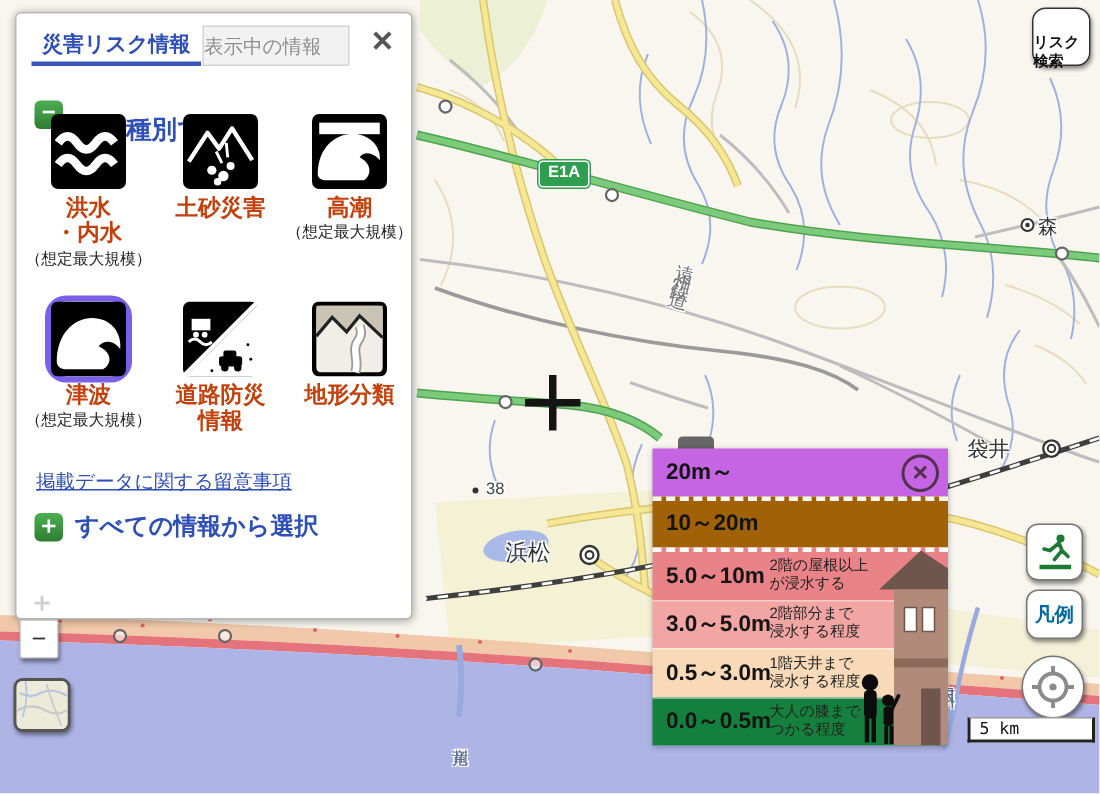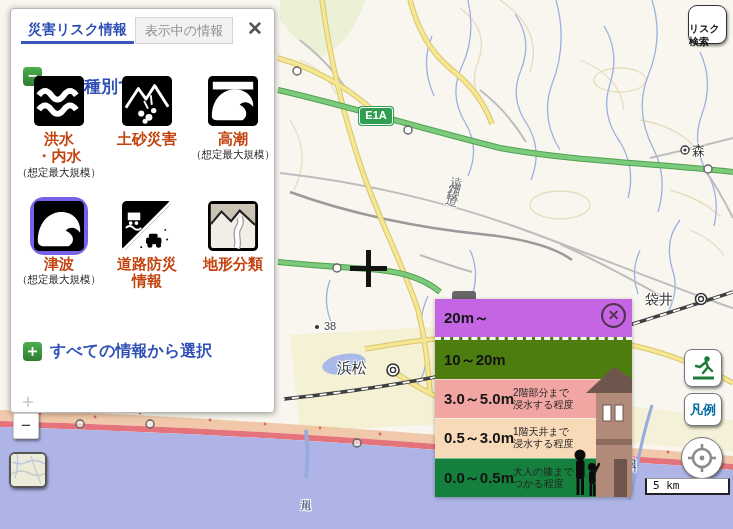--- a/index.html
+++ b/index.html
@@ -18,21 +18,21 @@
   .xhair-h{position:absolute;left:350px;top:266px;width:37px;height:5px;background:#141414;}
   .xhair-v{position:absolute;left:366px;top:250px;width:5px;height:37px;background:#141414;}
   .peek-tab{position:absolute;left:452px;top:291px;width:24px;height:9px;background:#676767;border-radius:3px 3px 0 0;}
 
   
   .panel{position:absolute;left:10px;top:8px;width:265px;height:405px;background:#fff;
     border:1px solid #b9b9b9;border-radius:4px;box-shadow:0 1px 6px rgba(0,0,0,.35);}
   .tab-active{position:absolute;left:10px;top:7px;width:113px;height:28px;border-bottom:3px solid #3a56bb;
     color:#2e4fb5;font-size:14px;font-weight:bold;text-align:center;line-height:26px;background:#fff;}
   .tab-inactive{position:absolute;left:124px;top:8px;width:98px;height:27px;background:#f2f2f2;
-    border:1px solid #d5d5d5;color:#8e8e8e;font-size:13px;text-align:center;line-height:25px;}
+    border:1px solid #d5d5d5;color:#8e8e8e;font-size:13px;line-height:25px;}
   .panel-close{position:absolute;right:8px;top:9px;width:22px;height:22px;color:#555;
     font-size:19px;font-weight:bold;text-align:center;line-height:22px;cursor:pointer;}
   .sec-head{position:absolute;left:12px;top:46px;display:flex;align-items:center;gap:8px;}
   .sec-head2{position:absolute;left:12px;top:332px;display:flex;align-items:center;gap:8px;}
   .toggle-ic{width:19px;height:19px;border-radius:4px;background:linear-gradient(#4caf50,#2e7d32);
     color:#fff;font-size:16px;font-weight:bold;text-align:center;line-height:18px;flex:0 0 19px;}
   .sec-title{color:#2e4fb5;font-size:17px;font-weight:bold;margin-top:20px;}
   .sec-title2{color:#2e4fb5;font-size:16px;font-weight:bold;}
   .cell{position:absolute;width:84px;text-align:center;}
   .hicon{width:50px;height:50px;margin:0 auto;border-radius:6px;}
@@ -204,22 +204,26 @@
 
   <div class="xhair-h"></div>
   <div class="xhair-v"></div>
   <div class="peek-tab"></div>
 
   <div class="legend">
     <div class="lg-row" style="background: rgb(198, 101, 227);">
       <span class="lg-label">20m～</span>
       <div class="lg-close">✕</div>
     </div>
-    <div class="lg-row wavy" style="background: #4d7c0f;">
+    <div class="lg-row wavy" style="background: #a16207;">
       <span class="lg-label">10～20m</span>
+    </div>
+    <div class="lg-row wavy" style="background: rgb(234, 131, 135);">
+      <span class="lg-label">5.0～10m</span>
+      <span class="lg-desc"><span>2階の屋根以上</span><br><span>が浸水する</span></span>
     </div>
     <div class="lg-row thin" style="background: rgb(242, 166, 164);">
       <span class="lg-label">3.0～5.0m</span>
       <span class="lg-desc"><span>2階部分まで</span><br><span>浸水する程度</span></span>
     </div>
     <div class="lg-row thin" style="background: rgb(248, 218, 184);">
       <span class="lg-label">0.5～3.0m</span>
       <span class="lg-desc"><span>1階天井まで</span><br><span>浸水する程度</span></span>
     </div>
     <div class="lg-row thin" style="background: #15803d;">
@@ -347,20 +351,21 @@
           <path d="M30 49 C33 40 27 34 32 27 C35 23 34 20 33 17" stroke="#999" stroke-width="7" fill="none"></path>
           <path d="M30 49 C33 40 27 34 32 27 C35 23 34 20 33 17" stroke="#fff" stroke-width="4.5" fill="none"></path>
           </svg>
       </div>
       <div class="hlabel">
           <span style="display:block">地形分類</span>
         </div>
       <div class="hnote"></div>
     </div>
 
+    <div class="notes-link">掲載データに関する留意事項</div>
 
     <div class="sec-head2">
       <div class="toggle-ic">＋</div>
       <div class="sec-title2">すべての情報から選択</div>
     </div>
   </div>
 
   <div class="ctl risk-btn">
     <span>リスク</span><br>
     <span>検索</span>

